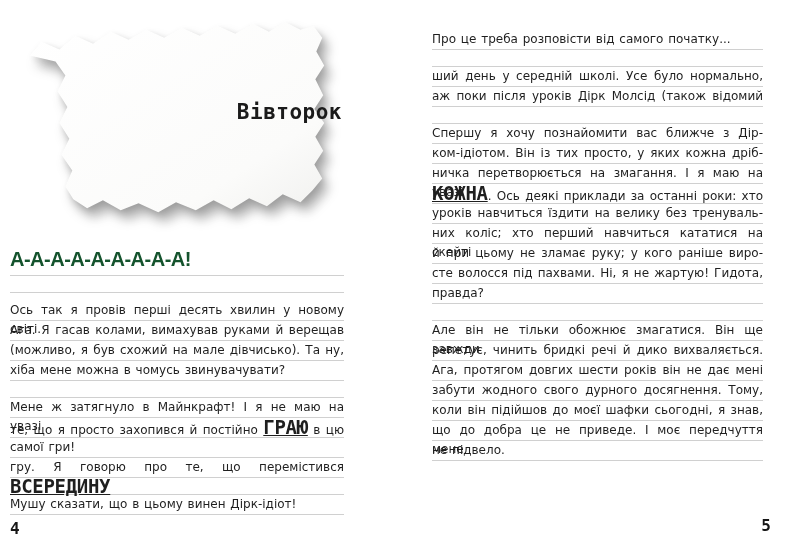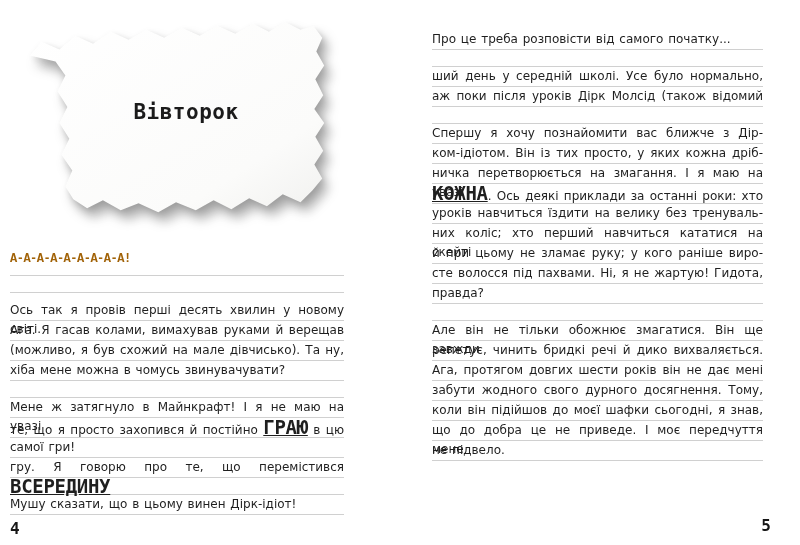--- a/index.html
+++ b/index.html
@@ -26,33 +26,33 @@
     margin-top:4px;margin-left:6px;
     width:326px;height:232px;
   }
   .note svg{
     width:100%;height:100%;
     filter: drop-shadow(6px 9px 6px rgba(0,0,0,.30)) drop-shadow(2px 3px 3px rgba(0,0,0,.12));
   }
   .note-title{
     position:absolute;left:0;top:96px;width:100%;
     padding-left:14px;box-sizing:border-box;
-    text-align:center;
+    text-align:right;
     font-family:"DejaVu Sans Mono", monospace;
     font-weight:700;font-size:21px;letter-spacing:.5px;
     color:#1b1b1b;
   }
 
   
   .heading{
     margin-top:12px;
-    font-family:Liberation Mono, monospace;
-    font-weight:700;font-size:12px;line-height:22px;
+    font-family:Liberation Sans, sans-serif;
+    font-weight:700;font-size:20px;line-height:22px;
     letter-spacing:-0.5px;
-    color:#a16207;
+    color:#14532d;
     padding-bottom:5px;
     border-bottom:1px solid var(--rule);
   }
 
   
   .paras{width:100%;}
   #left-paras{margin-top:8px;}
   #right-paras{position:absolute;top:30px;left:0;width:331px;}
   .line{
     height:20px;line-height:19px;

